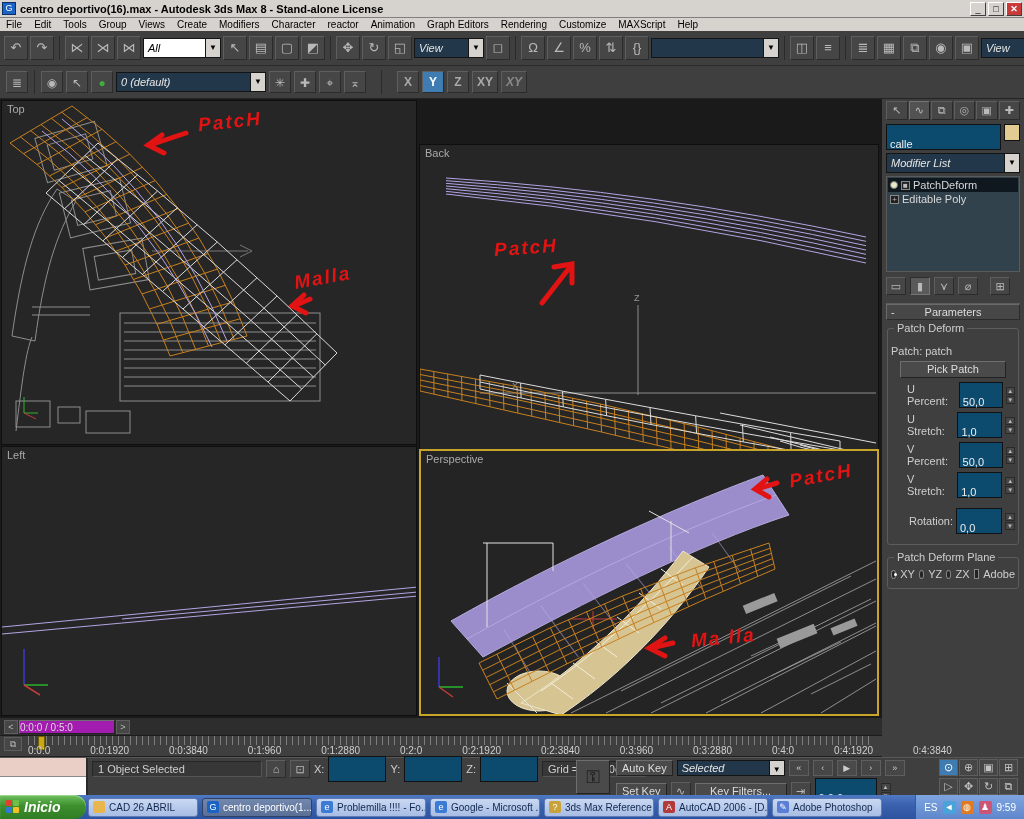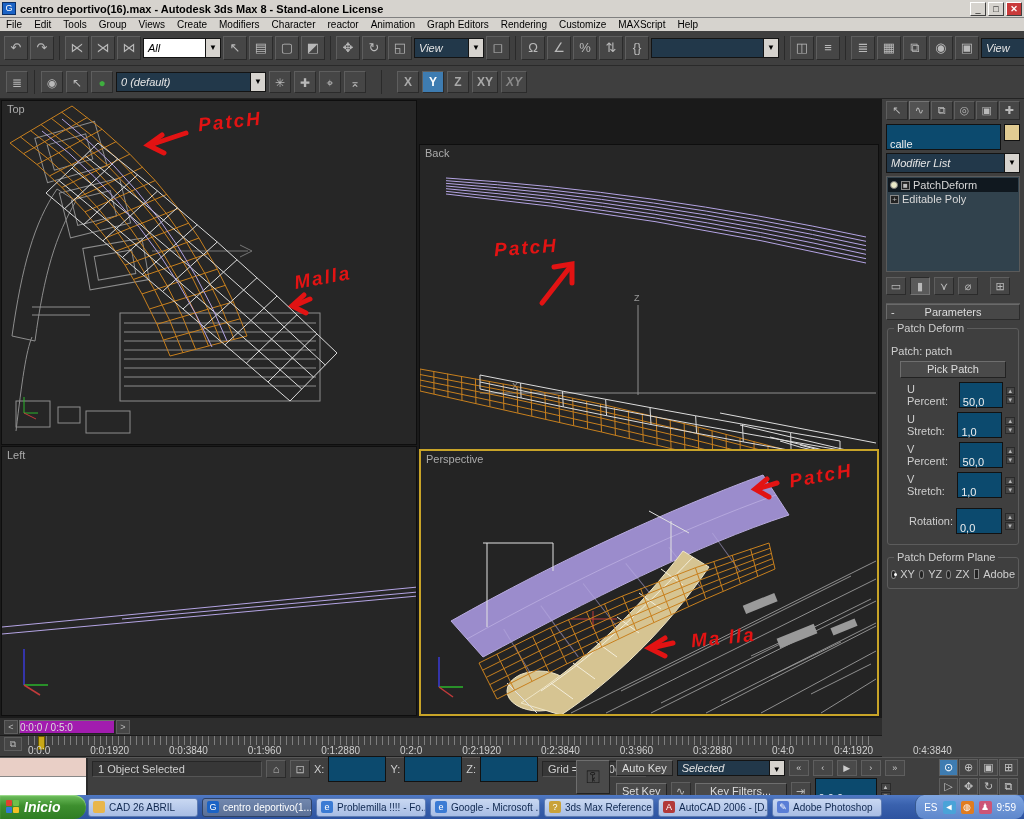--- a/index.html
+++ b/index.html
@@ -126,21 +126,21 @@
     border-radius:0 12px 12px 0; display:flex; align-items:center; gap:4px; padding-left:6px;
     color:#fff; font-weight:bold; font-style:italic; font-size:14px; box-shadow:inset 0 1px 1px #9fdc8f; }
   .xpflag { width:14px; height:14px; display:grid; grid-template-columns:6px 6px; grid-template-rows:6px 6px; gap:1px; }
   .xpflag i { border-radius:1px; }
   .taskbtn { flex:0 0 110px; height:19px; margin:0 2px; background:linear-gradient(#c9d8f2,#a8bde4);
     border:1px solid #5f7db4; border-radius:3px; color:#10284f; font-size:10px; display:flex; align-items:center; gap:4px;
     padding:0 4px; overflow:hidden; white-space:nowrap; }
   .taskbtn.active { background:linear-gradient(#7288ae,#5a6f96); color:#fff; border-color:#2f4265; }
   .task-ico { width:12px; height:12px; flex:0 0 12px; border-radius:2px; font-size:9px; line-height:12px; text-align:center; color:#fff; }
   .tray { margin-left:auto; height:24px; background:linear-gradient(#7fa5e0,#5e87cc); border-left:1px solid #37598f;
-    display:flex; align-items:center; gap:5px; padding:0 8px; color:#fff; font-size:10px;border-radius:9px; }
+    display:flex; align-items:center; gap:5px; padding:0 8px; color:#fff; font-size:10px; }
   .trayico { width:13px; height:13px; border-radius:2px; font-size:9px; line-height:13px; text-align:center; color:#fff; }
 </style>
 </head>
 <body>
 
 <div id="app">
 
   <div class="titlebar">
     <div class="appicon">G</div>
     <div class="title">centro deportivo(16).max - Autodesk 3ds Max 8  - Stand-alone License</div>

